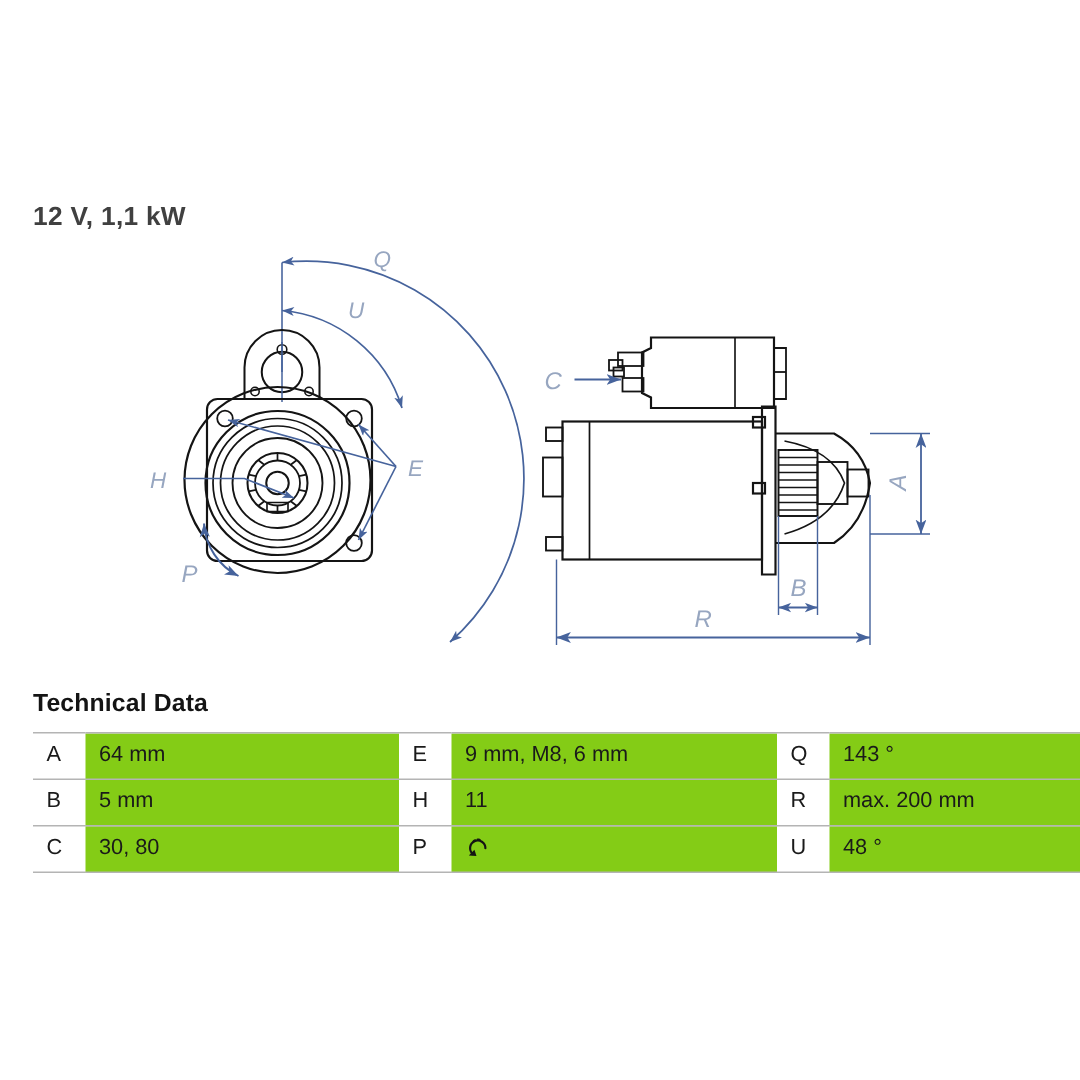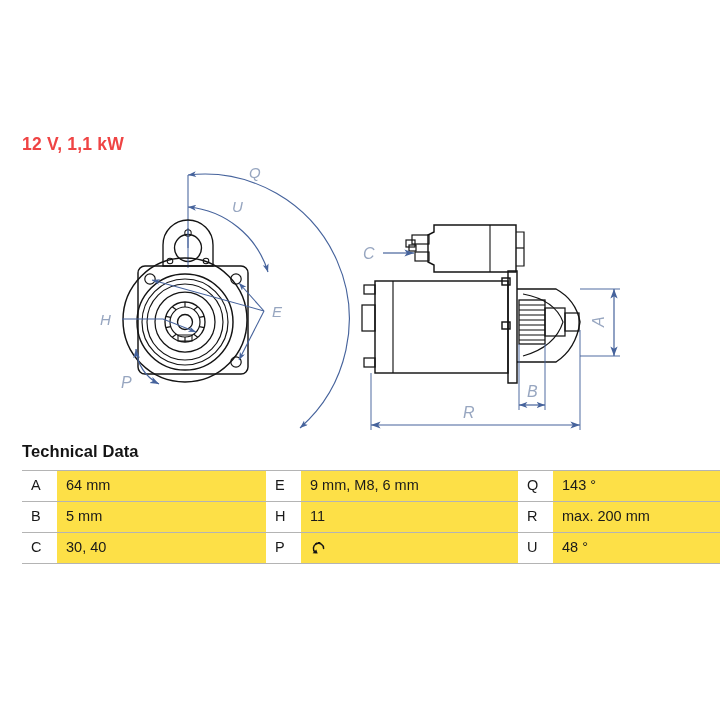--- a/index.html
+++ b/index.html
@@ -17,41 +17,41 @@
   }
 
   
   #product-title {
     position: absolute;
     left: 22px;
     top: 134px;
     font-size: 17.5px;
     font-weight: bold;
     letter-spacing: 0.2px;
-    color: #ef4444;
+    color: #404040;
     white-space: nowrap;
   }
 
   
   #drawing-area {
     position: absolute;
     left: 0;
     top: 0;
     width: 720px;
     height: 450px;
   }
   #drawing-area svg {
     display: block;
   }
 
   
   #tech-data-section {
     position: absolute;
     left: 0;
-    top: 442px;
+    top: 460px;
     width: 720px;
   }
   #tech-data-heading {
     font-size: 16.5px;
     font-weight: bold;
     color: #141414;
     margin: 0 0 9px 22px;
     letter-spacing: 0.1px;
   }
   table#tech-data-table {
@@ -71,21 +71,21 @@
     vertical-align: middle;
     color: #1a1a1a;
     line-height: 1.1;
   }
   td.key-cell {
     background: #ffffff;
     width: 26px;
     padding-left: 6px;
   }
   td.val-cell {
-    background: #fde047;
+    background: #84cc16;
   }
   td.val-a { width: 200px; }
   td.val-b { width: 208px; }
   td.val-c { width: 196px; }
 
   .rot-symbol {
     display: inline-block;
     width: 17px;
     height: 17px;
     vertical-align: -4px;
@@ -295,21 +295,21 @@
       <tr>
         <td class="key-cell">B</td>
         <td class="val-cell val-a">5 mm</td>
         <td class="key-cell">H</td>
         <td class="val-cell val-b">11</td>
         <td class="key-cell">R</td>
         <td class="val-cell val-c">max. 200 mm</td>
       </tr>
       <tr>
         <td class="key-cell">C</td>
-        <td class="val-cell val-a">30, 40</td>
+        <td class="val-cell val-a">30, 80</td>
         <td class="key-cell">P</td>
         <td class="val-cell val-b">
           <span class="rot-symbol">
             <svg viewBox="0 0 20 20" width="17" height="17">
               <path d="M16 10 A 6 6 0 1 0 6.2 14.6" fill="none" stroke="#141414" stroke-width="1.7" stroke-linecap="round"></path>
               <path d="M 11.5 3.3 A 6 6 0 0 0 6.5 4.8" fill="none" stroke="#141414" stroke-width="1.7" stroke-linecap="round" stroke-dasharray="1.6 1.9"></path>
               <path d="M7.4 11.2 L3.0 15.6 L9.0 16.0 Z" fill="#141414"></path>
             </svg>
           </span>
         </td>

